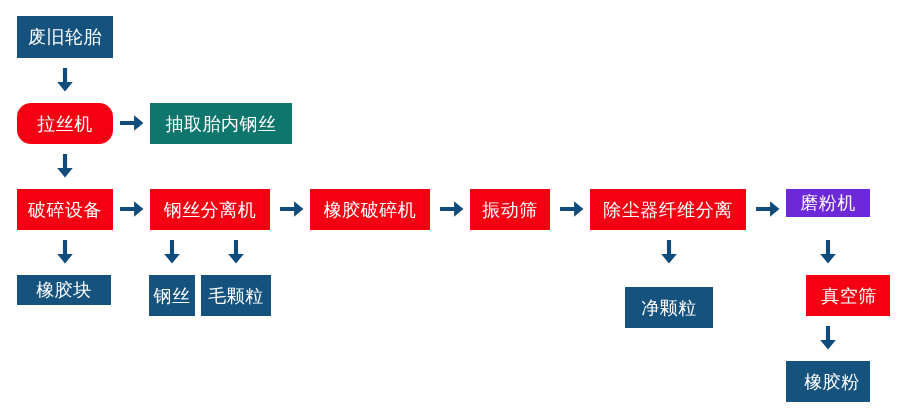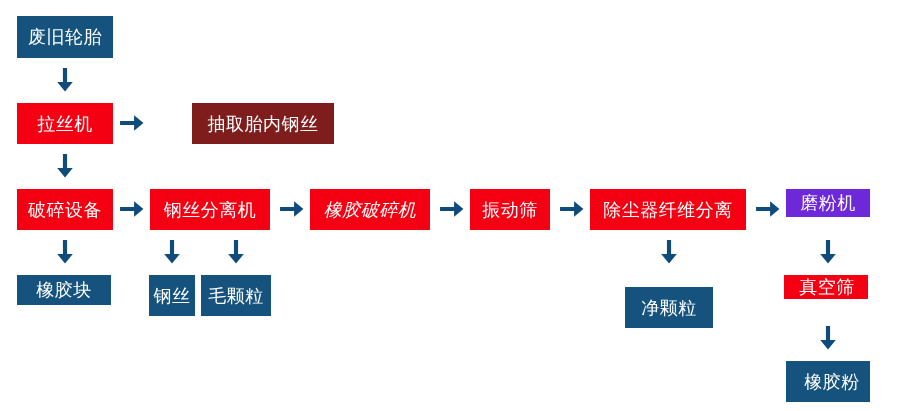--- a/index.html
+++ b/index.html
@@ -42,33 +42,33 @@
   }
   .arrow svg { display: block; }
 </style>
 </head>
 <body>
 
 <div id="canvas">
     <div class="node blue" style="left: 17px; top: 16px; width: 96px; height: 42px; background: rgb(21, 83, 126);">
       <span>废旧轮胎</span>
     </div>
-    <div class="node red" style="left: 17px; top: 103px; width: 96px; height: 41px; background: rgb(245, 0, 18);">
+    <div class="node red" style="left: 17px; top: 103px; width: 96px; height: 41px; background: rgb(245, 0, 18); border-radius: 14px;">
       <span>拉丝机</span>
     </div>
-    <div class="node blue" style="left: 150px; top: 103px; width: 142px; height: 41px; background: #7f1d1d; margin-left: 42px;">
+    <div class="node blue" style="left: 150px; top: 103px; width: 142px; height: 41px; background: #0f766e;">
       <span>抽取胎内钢丝</span>
     </div>
     <div class="node red" style="left: 17px; top: 189px; width: 96px; height: 41px; background: rgb(245, 0, 18);">
       <span>破碎设备</span>
     </div>
     <div class="node red" style="left: 150px; top: 189px; width: 120px; height: 41px; background: rgb(245, 0, 18);">
       <span>钢丝分离机</span>
     </div>
-    <div class="node red" style="left: 310px; top: 189px; width: 120px; height: 41px; background: rgb(245, 0, 18); font-style: italic;">
+    <div class="node red" style="left: 310px; top: 189px; width: 120px; height: 41px; background: rgb(245, 0, 18);">
       <span>橡胶破碎机</span>
     </div>
     <div class="node red" style="left: 470px; top: 189px; width: 80px; height: 41px; background: rgb(245, 0, 18);">
       <span>振动筛</span>
     </div>
     <div class="node red" style="left: 590px; top: 189px; width: 156px; height: 41px; background: rgb(245, 0, 18);">
       <span>除尘器纤维分离</span>
     </div>
     <div class="node red" style="left: 786px; top: 189px; width: 84px; height: 28px; background: #6d28d9;">
       <span>磨粉机</span>
@@ -78,21 +78,21 @@
     </div>
     <div class="node blue" style="left: 149px; top: 275px; width: 46px; height: 41px; background: rgb(21, 83, 126);">
       <span>钢丝</span>
     </div>
     <div class="node blue" style="left: 201px; top: 275px; width: 70px; height: 41px; background: rgb(21, 83, 126);">
       <span>毛颗粒</span>
     </div>
     <div class="node blue" style="left: 625px; top: 287px; width: 88px; height: 41px; background: rgb(21, 83, 126);">
       <span>净颗粒</span>
     </div>
-    <div class="node red" style="left: 784px; top: 275px; width: 84px; height: 24px; background: rgb(245, 0, 18); padding-left: 10px;">
+    <div class="node red" style="left: 806px; top: 275px; width: 84px; height: 41px; background: rgb(245, 0, 18); padding-left: 10px;">
       <span>真空筛</span>
     </div>
     <div class="node blue" style="left: 786px; top: 361px; width: 84px; height: 41px; background: rgb(21, 83, 126); padding-left: 16px;">
       <span>橡胶粉</span>
     </div>
     <span class="arrow" style="left: 52px; top: 61px; width: 26px; height: 38px;">
       <svg width="26" height="38" viewBox="0 0 100 100">
         <path d="M42,4 L58,4 L58,58 L80,58 L50,94 L20,58 L42,58 Z" fill="#0F4C7C"></path>
       </svg>
     </span>

